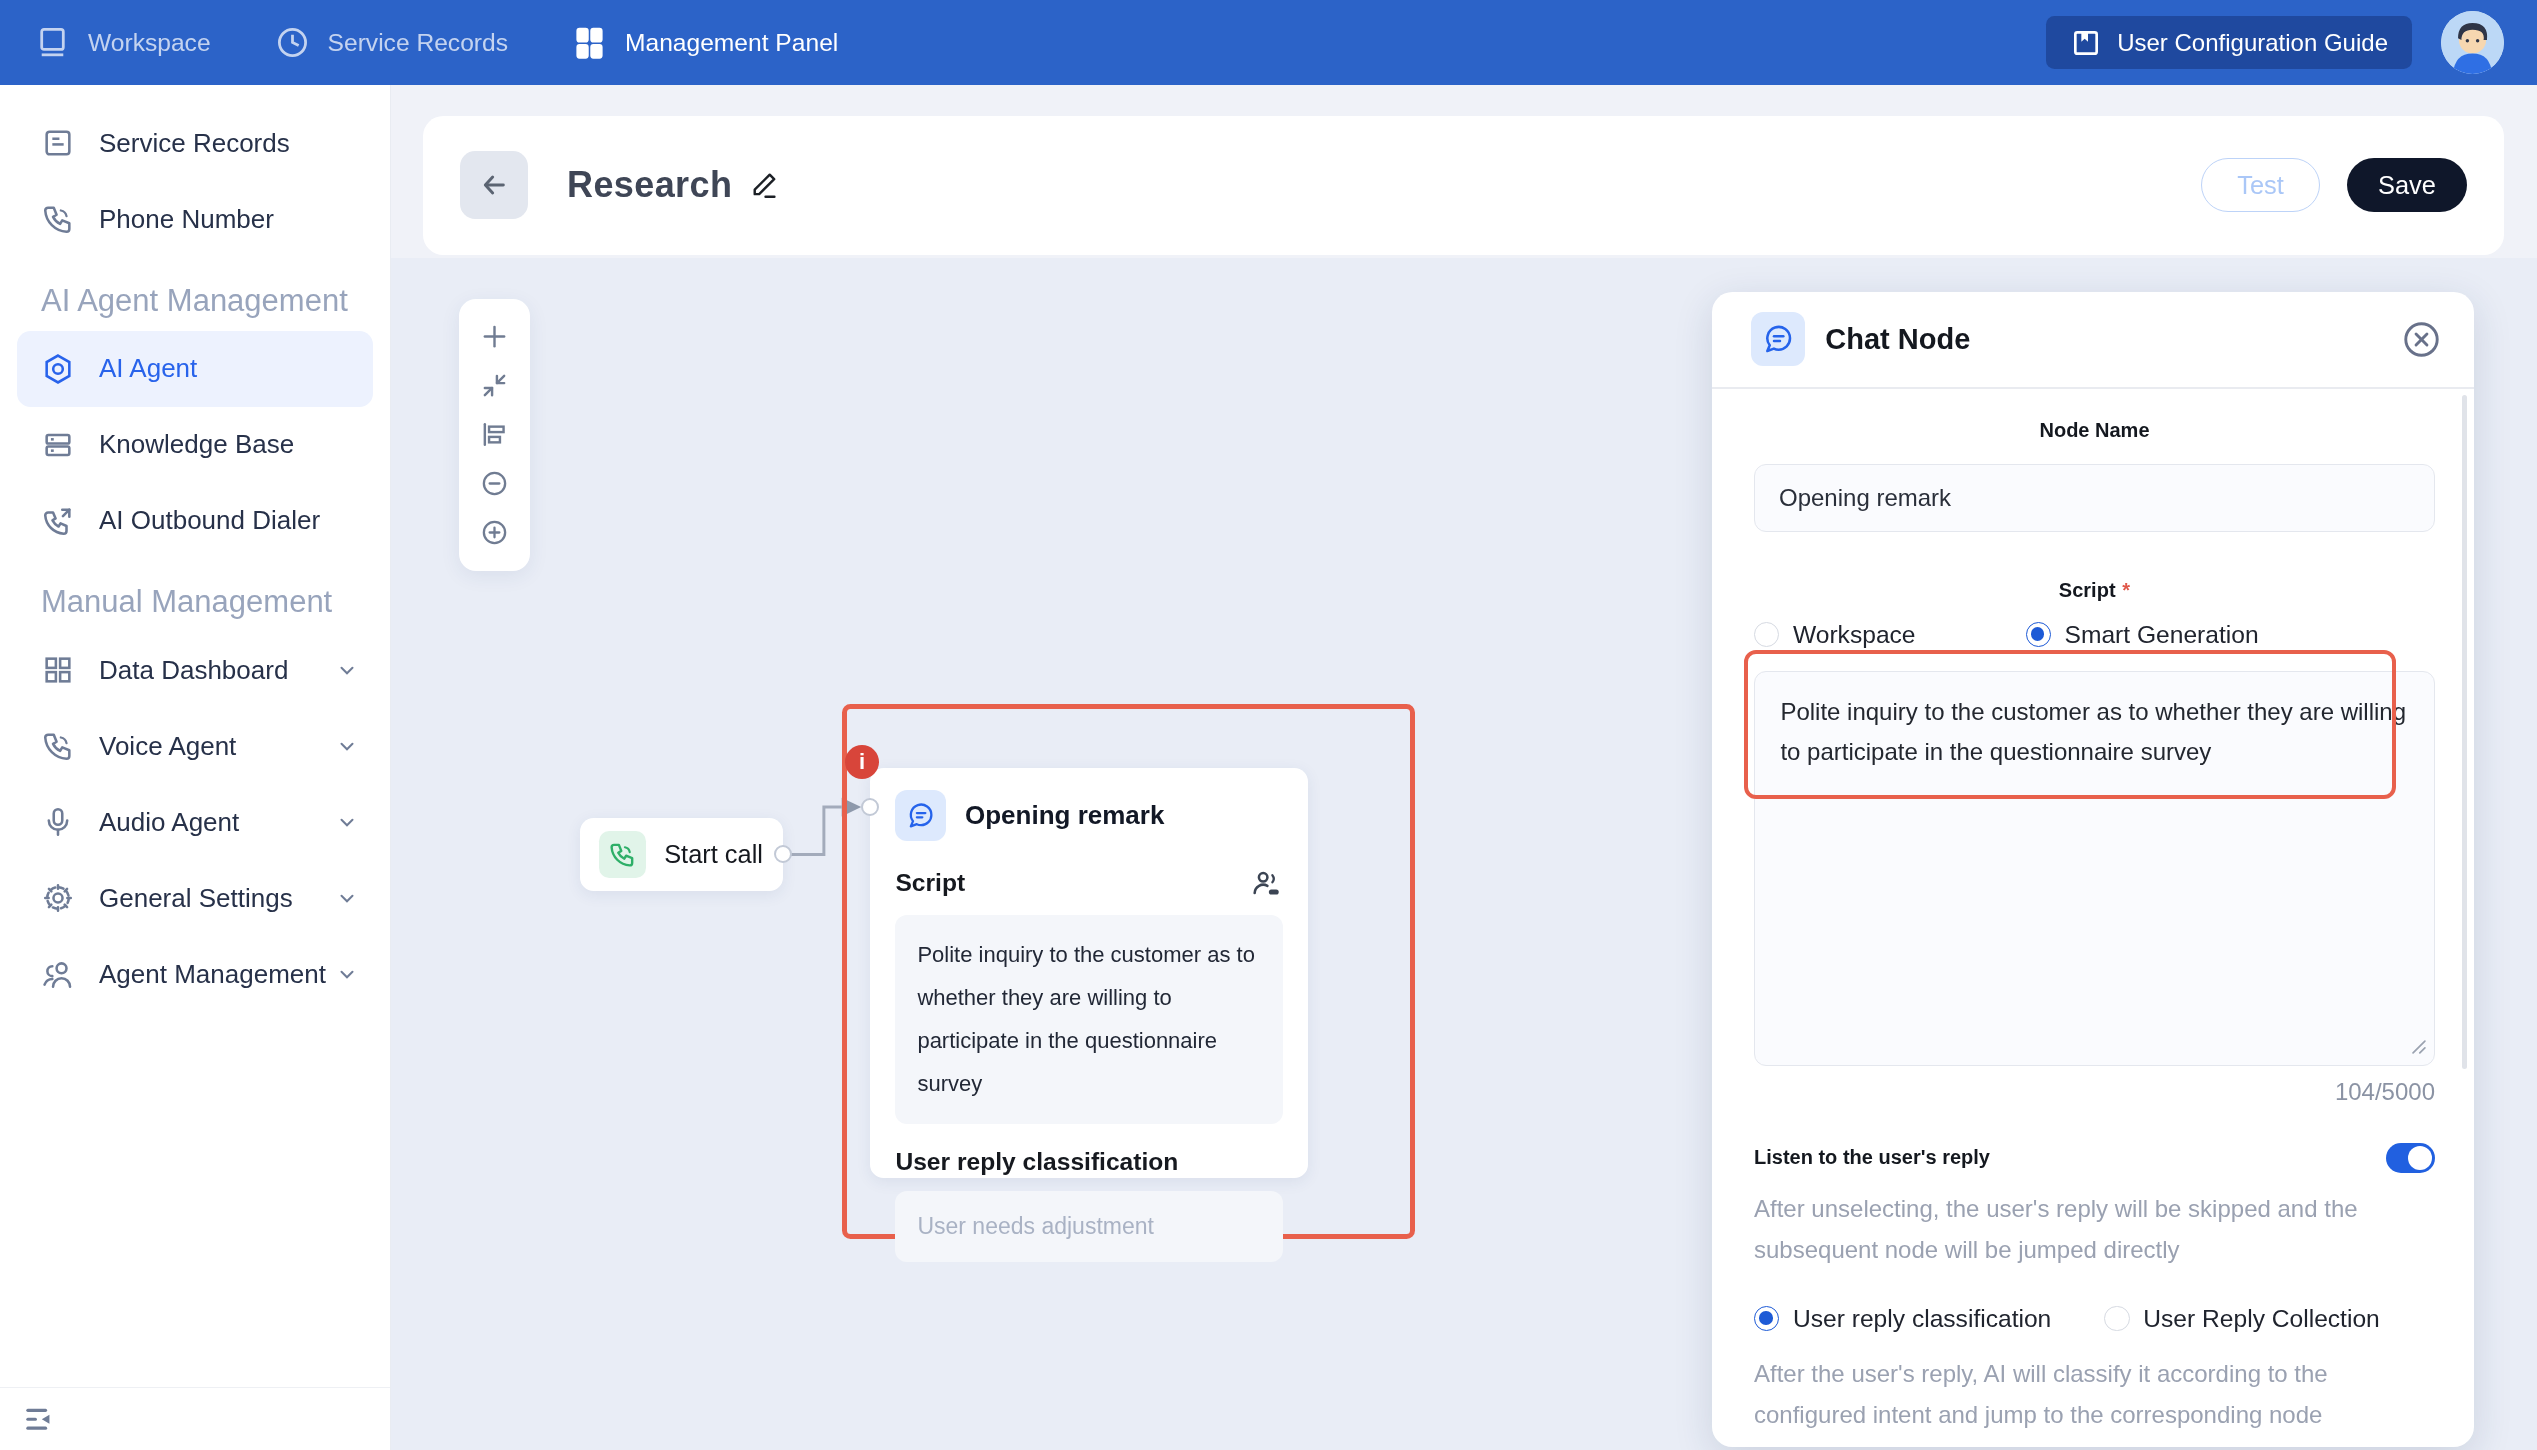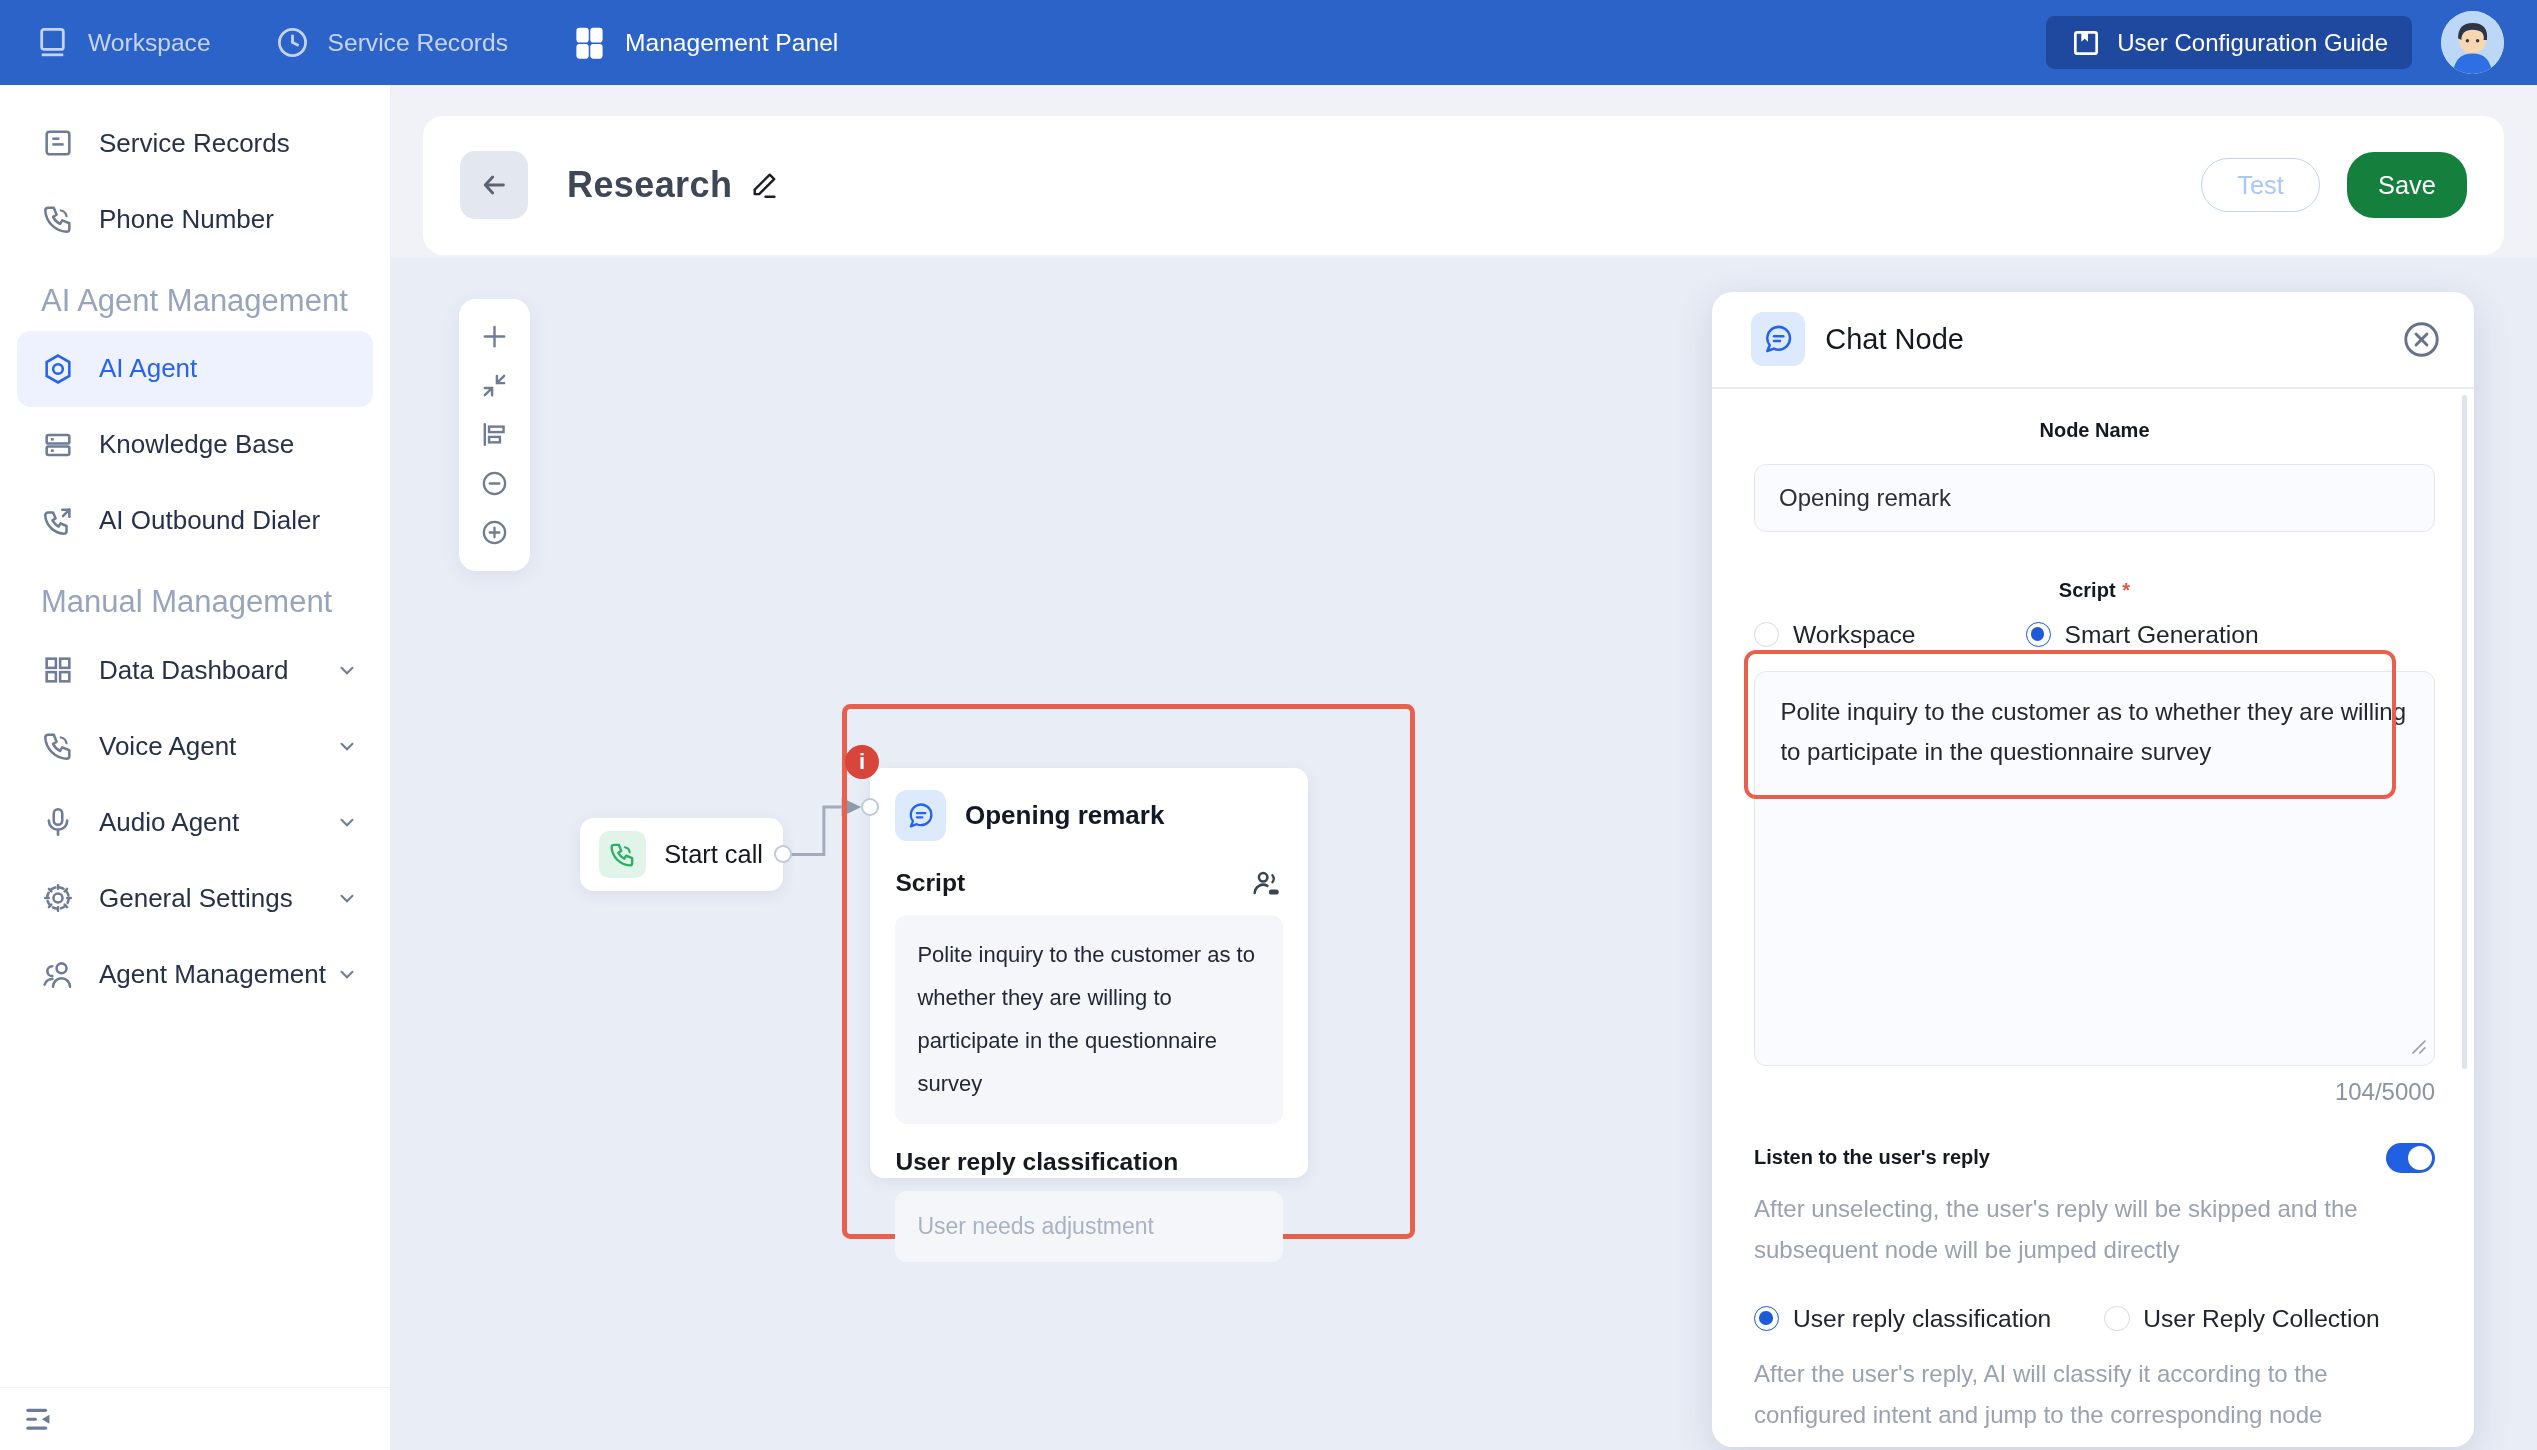--- a/index.html
+++ b/index.html
@@ -42,21 +42,21 @@
   .main { flex:1; display:flex; flex-direction:column; background:#f0f2f8; min-width:0; }
   .header-card { margin:30.5px 34px 0 32px; height:139px; background:#fff; border-radius:20.3px;
     display:flex; align-items:center; padding:0 37px; }
   .back-btn { width:68px; height:68px; border-radius:15.2px; background:#e3e7ef; display:flex;
     align-items:center; justify-content:center; cursor:pointer; flex:none; }
   .page-title { font-size:36px; font-weight:600; color:#3f4656; margin-left:39px; letter-spacing:0.4px; }
   .edit-ic { margin-left:17px; cursor:pointer; display:flex; }
   .hdr-spacer { flex:1; }
   .btn-test { width:119px; height:54px; border-radius:27px; border:1.7px solid #bdd3f8; background:#fff;
     color:#aac7f7; font-size:25.4px; cursor:default; }
-  .btn-save { width:120px; height:66px; border-radius:27px; border:none; background:#15803d;
+  .btn-save { width:120px; height:54px; border-radius:27px; border:none; background:#0f172a;
     color:#fff; font-size:25.4px; margin-left:27px; cursor:pointer; }
 
   
   .canvas { position:relative; flex:1; margin-top:3.4px; background:#e9edf6; overflow:hidden; }
   .zoom-toolbar { position:absolute; left:68px; top:41px; width:71px; background:#fff;
     border-radius:17px; box-shadow:0 5.1px 20.3px rgba(40,60,110,.08); padding:13.6px 0; z-index:4; }
   .tool-btn { height:49px; display:flex; align-items:center; justify-content:center; cursor:pointer; }
   .tool-btn svg { stroke:#707c92; }
 
   .connector { position:absolute; left:0; top:0; z-index:1; }
@@ -86,21 +86,21 @@
   .cc-label { font-size:24.6px; font-weight:600; color:#16191f; }
   .cc-box { margin-top:15.2px; background:#f4f6fa; border-radius:12px; padding:18.6px 22px;
     font-size:22px; line-height:1.95; color:#222836; }
   .cc-placeholder { margin-top:15.2px; background:#f4f6fa; border-radius:12px; height:71px;
     display:flex; align-items:center; padding-left:22px; font-size:23px; color:#a9b2c4; }
 
   
   .side-panel { position:absolute; left:1321px; top:34px; width:762px; height:1155px; background:#fff;
     border-radius:20.3px; box-shadow:0 10.2px 39px rgba(30,50,90,.14); z-index:10; overflow:hidden; }
   .sp-head { height:95px; display:flex; align-items:center; padding:0 32px 0 39px; }
-  .sp-title { font-size:29px; font-weight:400; color:#14181f; margin-left:20.3px; flex:1; }
+  .sp-title { font-size:29px; font-weight:700; color:#14181f; margin-left:20.3px; flex:1; }
   .sp-close { width:41px; height:41px; cursor:pointer; display:flex; }
   .sp-divider { height:1.7px; background:#e9ebf0; }
   .sp-scroll-thumb { position:absolute; right:6.8px; top:103px; width:5.1px; height:674px;
     background:#e0e3e9; border-radius:2.5px; }
   .sp-body { padding:30.5px 39px 0 42px; }
   .sp-label { font-size:20px; font-weight:700; color:#14181f;text-align:center; }
   .req { color:#e0584a; margin-left:6.8px; }
   .sp-input { margin-top:22px; width:100%; height:68px; border:1.7px solid #e4e7ee; border-radius:12px;
     background:#fafbfe; padding:0 24px; font-size:24px; color:#2a2f3a;
     font-family:"Liberation Sans", sans-serif; outline:none; }

